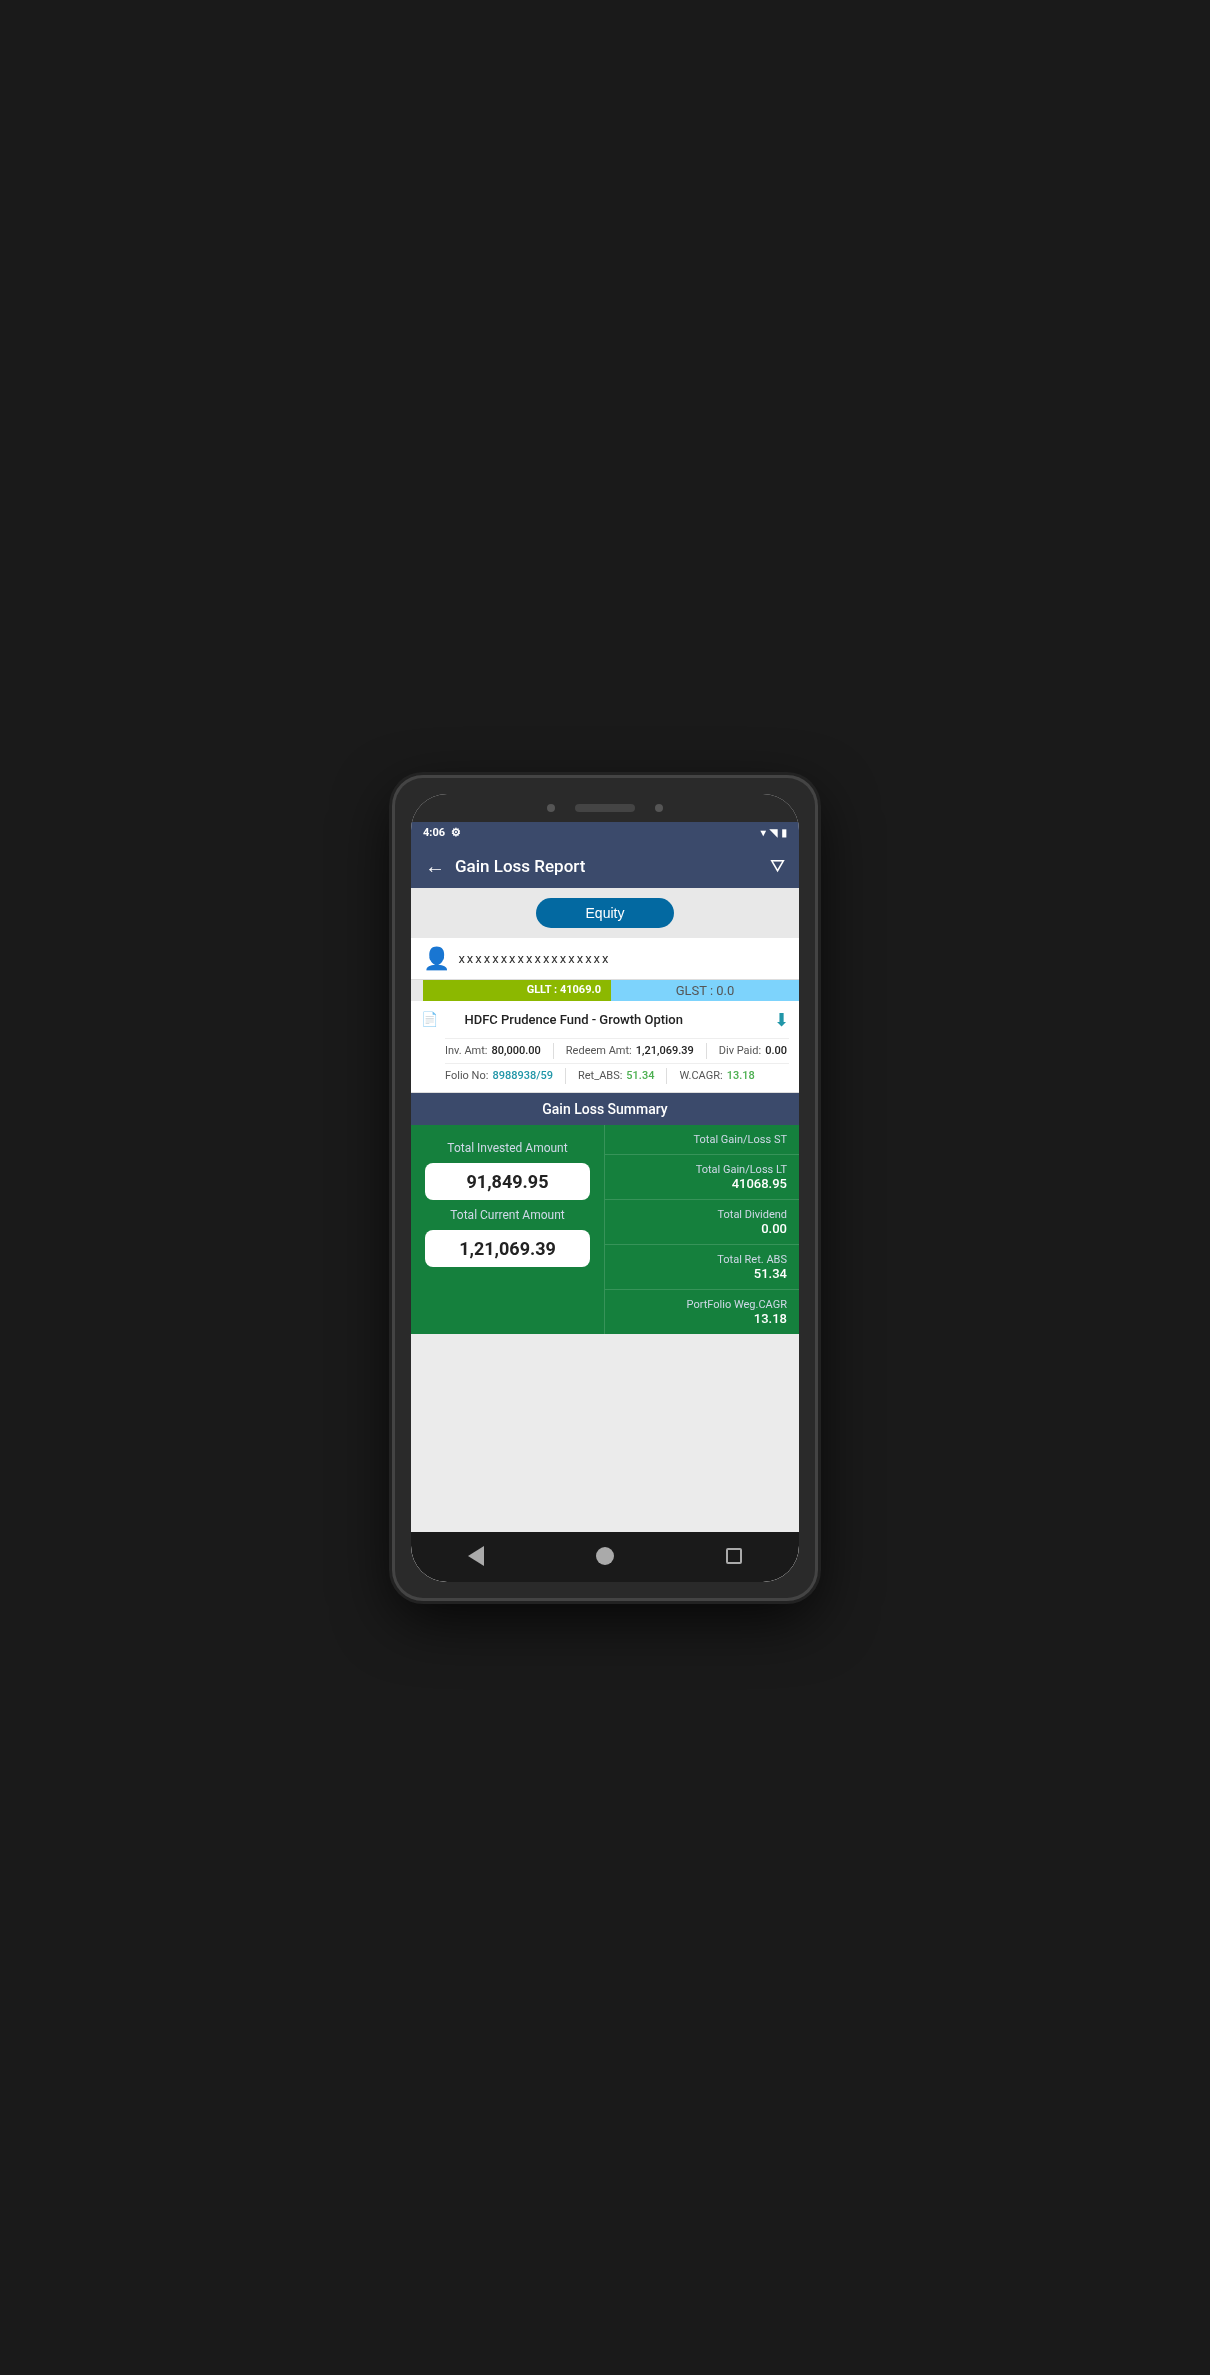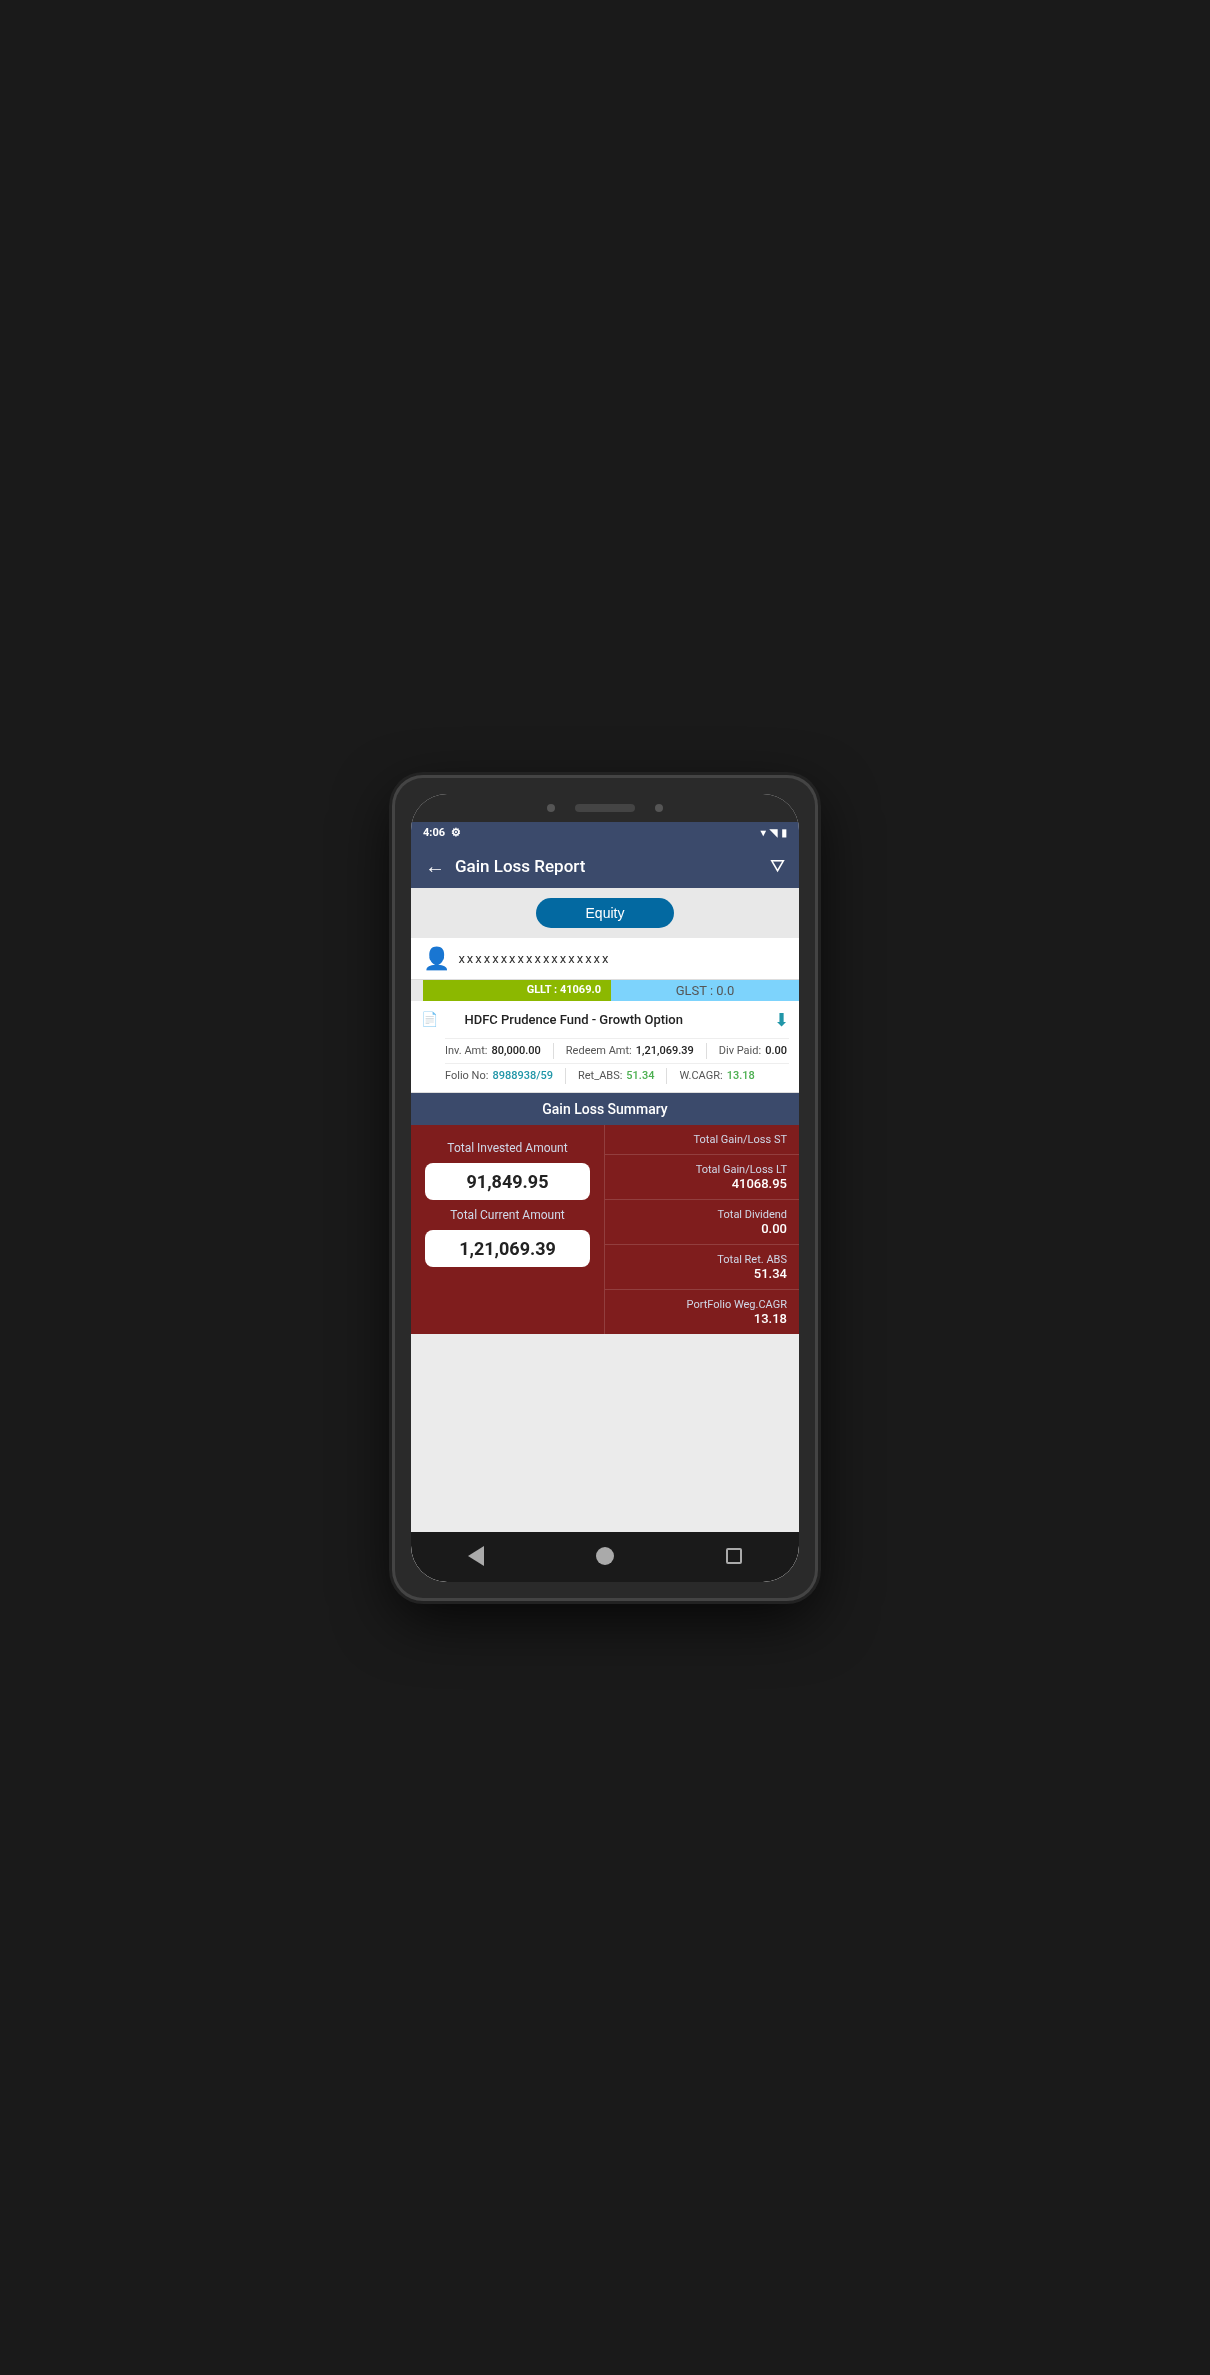--- a/index.html
+++ b/index.html
@@ -245,21 +245,21 @@
       color: white;
       text-align: center;
       padding: 8px;
       font-size: 14px;
       font-weight: 500;
     }
 
     .summary-grid {
       display: grid;
       grid-template-columns: 1fr 1fr;
-      background: #7f1d1d;
+      background: #15803d;
     }
 
     .summary-left {
       padding: 16px 14px;
       display: flex;
       flex-direction: column;
       align-items: center;
       gap: 8px;
       border-right: 1px solid rgba(255,255,255,0.15);
     }

